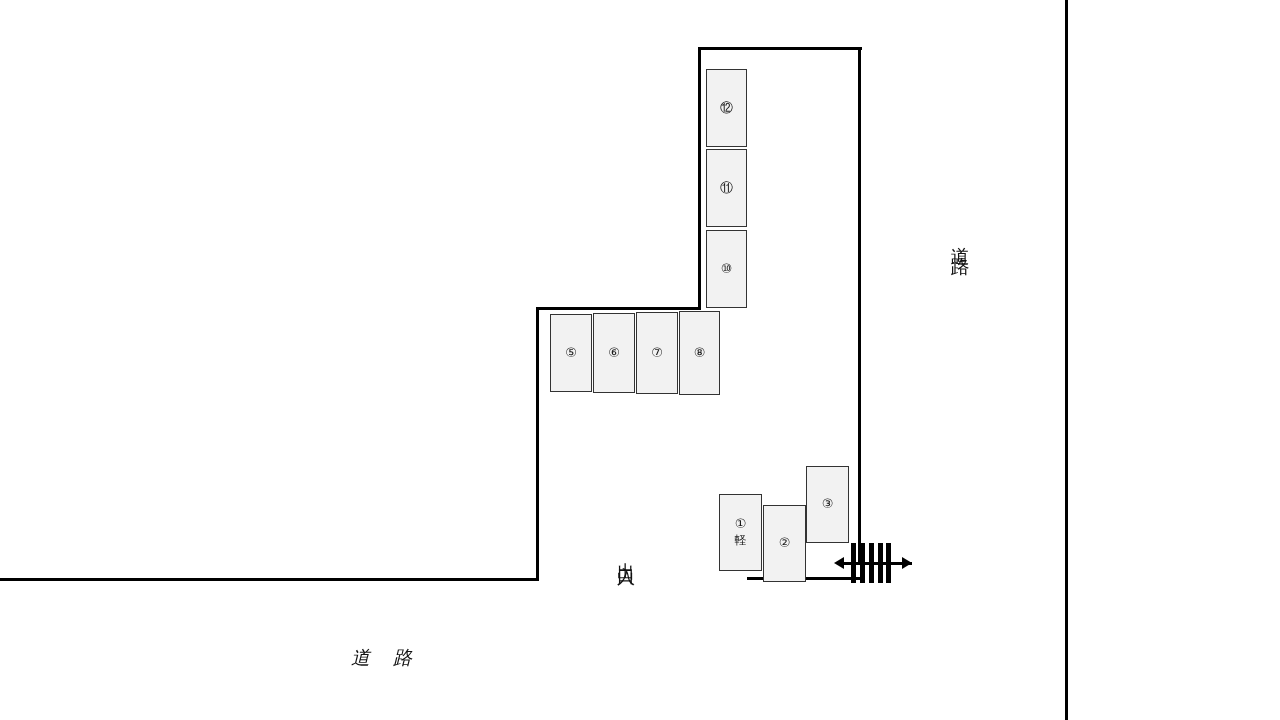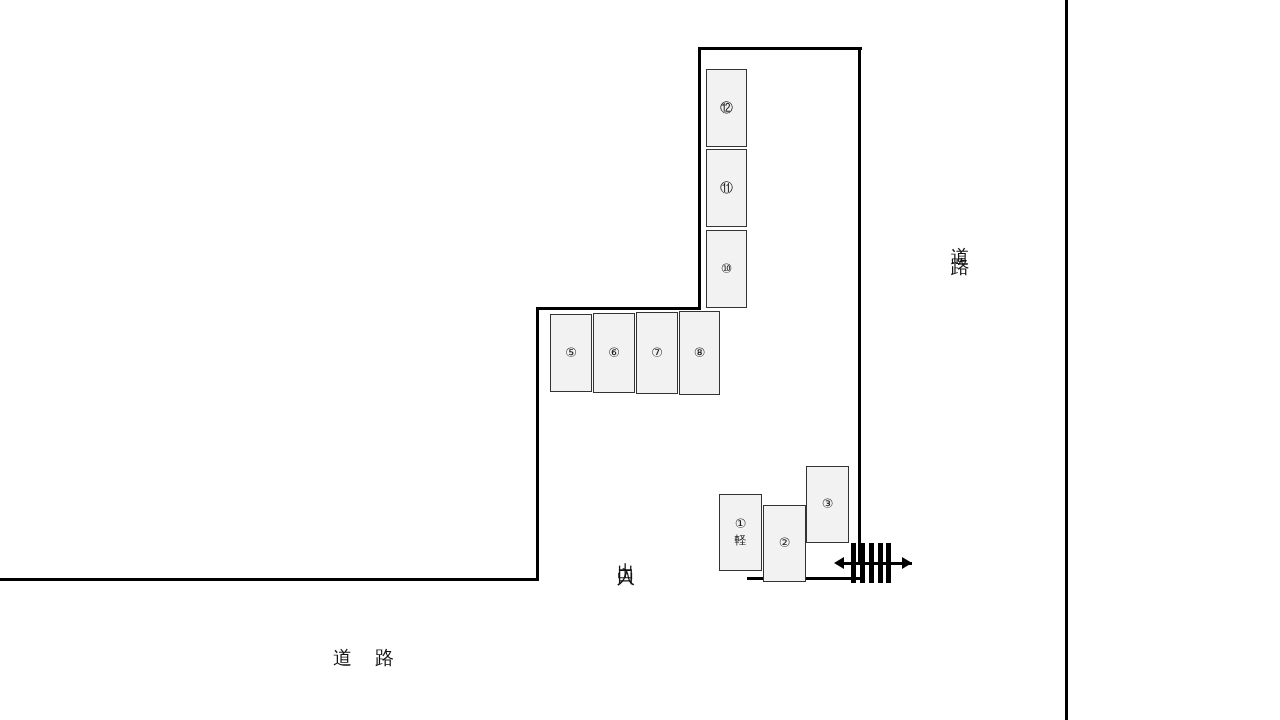--- a/index.html
+++ b/index.html
@@ -176,17 +176,17 @@
     <div class="gate-bar" style="left:19px;"></div>
     <div class="gate-bar" style="left:28px;"></div>
     <div class="gate-bar" style="left:36px;"></div>
     <div class="gate-arrow" style="top:19px; left:-6px; right:-22px;"></div>
     <div class="gate-head gate-head-left" style="left:-16px; top:14px;"></div>
     <div class="gate-head gate-head-right" style="left:52px; top:14px;"></div>
   </div>
 
   <div class="label label-vertical road-right" style="left:951px; top:232px;">道路</div>
 
-  <div class="label road-bottom" style="left:333px; top:645px;">道　路</div>
+  <div class="label road-bottom" style="left:351px; top:645px;font-style:italic;">道　路</div>
 
   <div class="label label-vertical gateway-label" style="left:617px; top:548px;">出入口</div>
 
 </div>
 
 </body></html>

